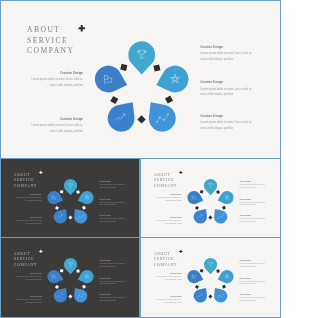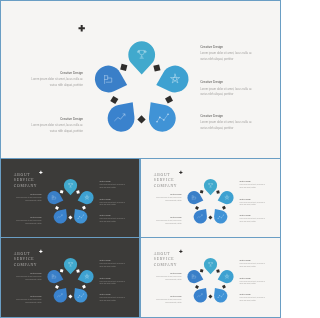--- a/index.html
+++ b/index.html
@@ -31,20 +31,23 @@
   .blk.r{text-align:left;}
 
   svg{display:block;overflow:visible;}
 </style>
 </head>
 <body>
 
 <div class="page">
   <div class="slide hero">
     <div class="stage">
+        <div class="hero-title">ABOUT
+SERVICE
+COMPANY</div>
         <div class="blk l" style="left: 26px; top: 70.9px; width: 56px;">
           <div class="h">Creative Design</div>
           <div class="b">Lorem ipsum dolor sit amet, lacus nulla ac</div>
           <div class="b">varius nibh aliquat, porttitor</div>
         </div>
         <div class="blk l" style="left: 26px; top: 116.6px; width: 56px;">
           <div class="h">Creative Design</div>
           <div class="b">Lorem ipsum dolor sit amet, lacus nulla ac</div>
           <div class="b">varius nibh aliquat, porttitor</div>
         </div>

